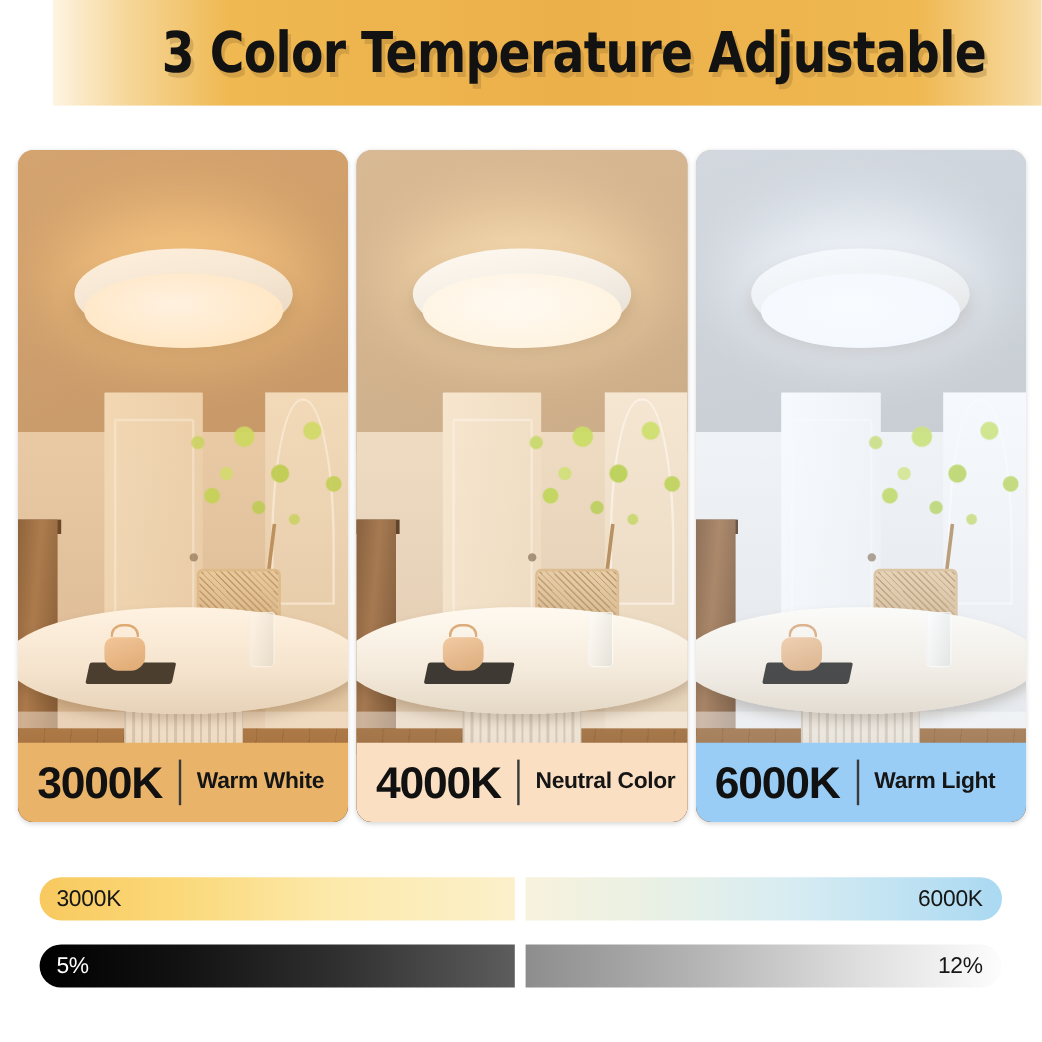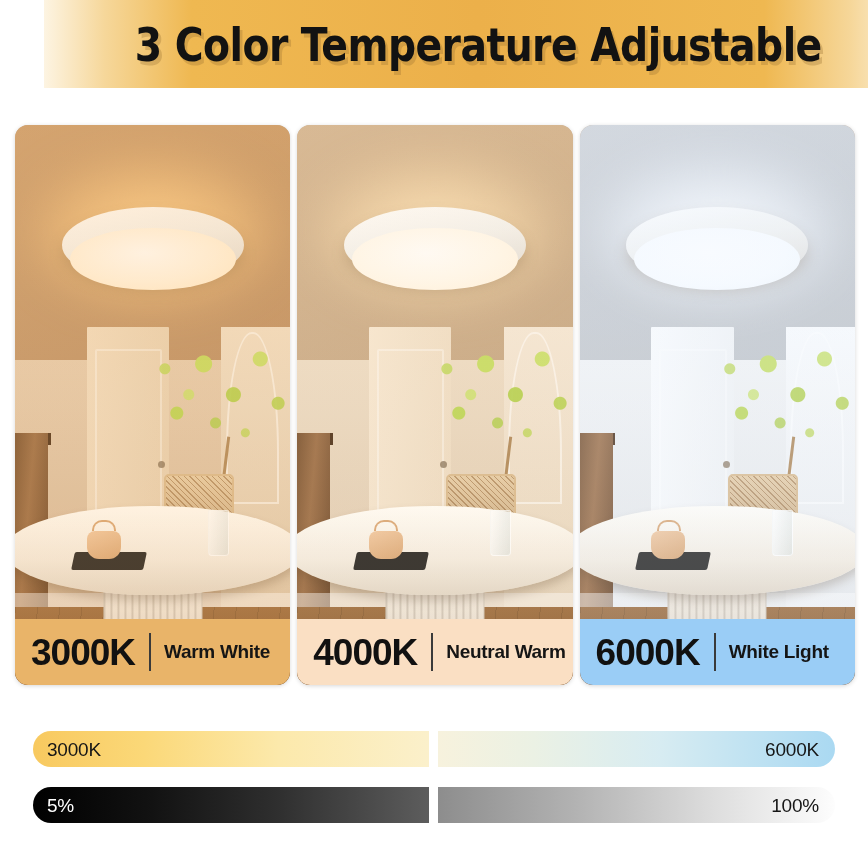--- a/index.html
+++ b/index.html
@@ -378,21 +378,21 @@
       <div class="table-top"></div>
       <div class="vase"></div>
       <div class="tray"></div>
       <div class="teapot"></div>
       <div class="teapot-handle"></div>
       <div class="tint" style="background:linear-gradient(180deg,rgba(255,205,140,0.14) 0%,rgba(255,215,165,0.10) 50%,rgba(255,210,155,0.08) 100%);"></div>
     </div>
     <div class="badge" style="background:#fadfc3;">
       <span class="badge-kelvin">4000K</span>
       <span class="badge-divider"></span>
-      <span class="badge-name">Neutral Warm</span>
+      <span class="badge-name">Neutral Color</span>
     </div>
   </div>
 
   <div class="panel">
     <div class="scene">
       <div class="ceiling" style="background:linear-gradient(160deg,#cdcfd2 0%,#c6c9cd 45%,#bfc3c8 100%);"></div>
       <div class="wall-back" style="background:linear-gradient(180deg,#f2f3f4 0%,#e6e8ea 55%,#d8dbdd 100%);"></div>
       <div class="fixture-glow" style="background:radial-gradient(ellipse at center,rgba(255,255,255,0.98) 0%,rgba(245,249,255,0.5) 55%,rgba(240,246,255,0) 78%);"></div>
       <div class="fixture-body"></div>
       <div class="fixture-lens" style="background:radial-gradient(ellipse at 45% 40%,#ffffff 0%,#fbfdff 60%,#f2f7fc 100%);"></div>
@@ -412,21 +412,21 @@
       <div class="table-top"></div>
       <div class="vase"></div>
       <div class="tray"></div>
       <div class="teapot"></div>
       <div class="teapot-handle"></div>
       <div class="tint" style="background:linear-gradient(180deg,rgba(225,238,255,0.30) 0%,rgba(232,242,255,0.20) 50%,rgba(228,238,252,0.14) 100%);"></div>
     </div>
     <div class="badge" style="background:#9acdf6;">
       <span class="badge-kelvin">6000K</span>
       <span class="badge-divider"></span>
-      <span class="badge-name">White Light</span>
+      <span class="badge-name">Warm Light</span>
     </div>
   </div>
 
 </div>
 
 <div class="bars">
 
   <div class="bar cct">
     <div class="bar-half left">
       <span class="bar-label label-dark">3000K</span>
@@ -434,17 +434,17 @@
     <div class="bar-half right">
       <span class="bar-label label-dark">6000K</span>
     </div>
   </div>
 
   <div class="bar dim">
     <div class="bar-half left">
       <span class="bar-label label-light">5%</span>
     </div>
     <div class="bar-half right">
-      <span class="bar-label label-dark">100%</span>
+      <span class="bar-label label-dark">12%</span>
     </div>
   </div>
 
 </div>
 
 </body></html>

